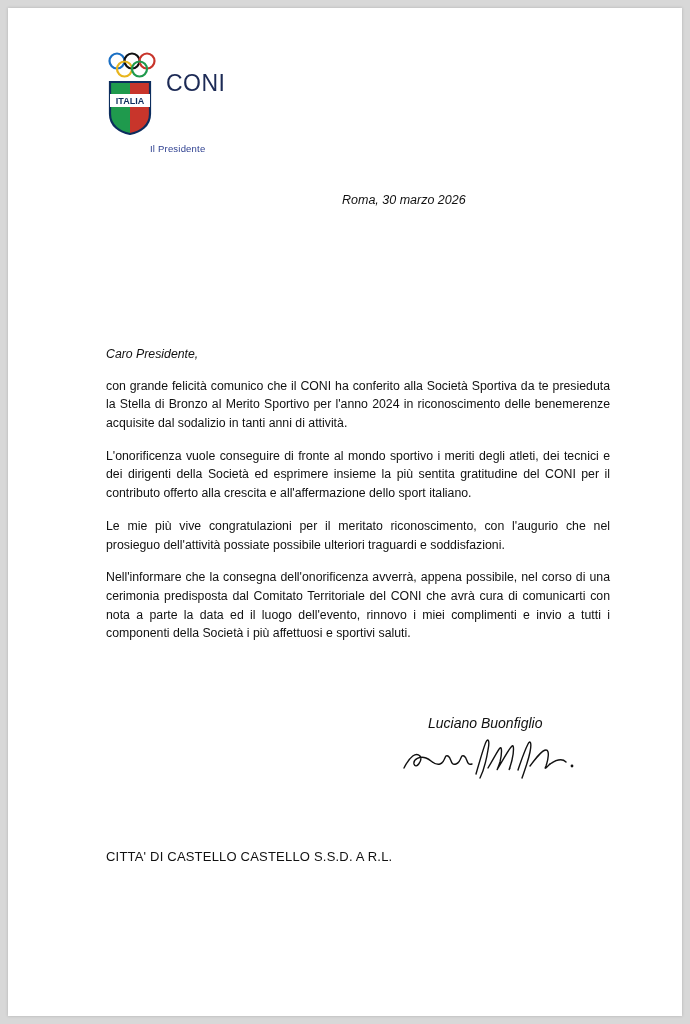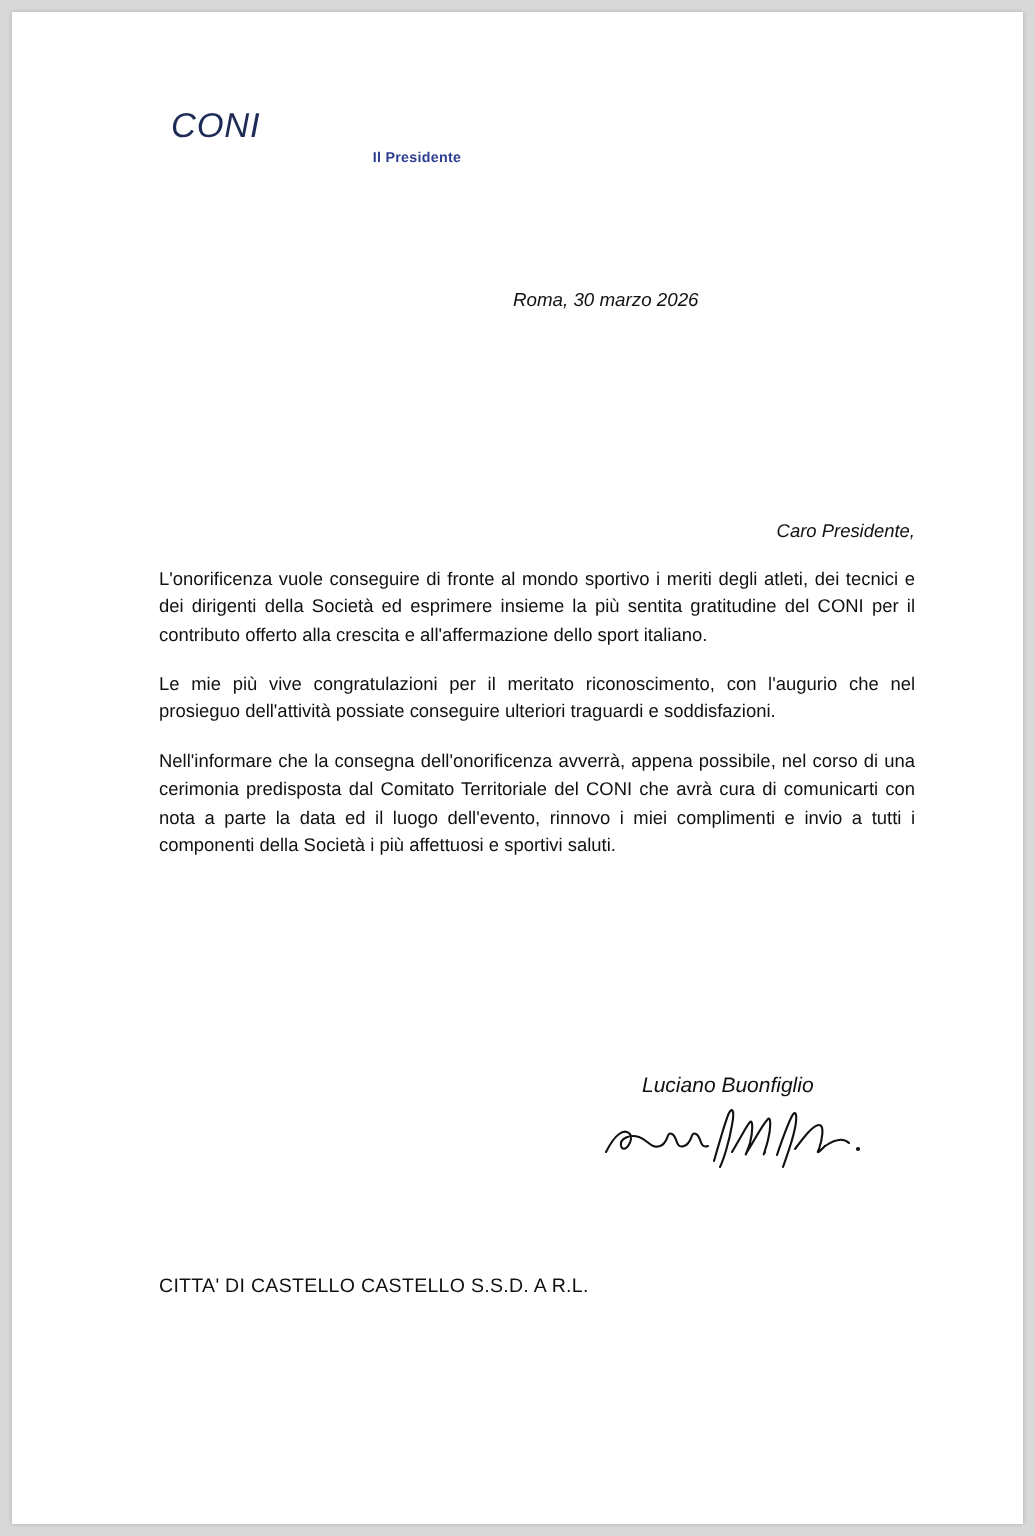--- a/index.html
+++ b/index.html
@@ -47,30 +47,28 @@
     margin-left: 2px;
   }
   .coni-word {
     font-family: "Liberation Sans", sans-serif;
     font-size: 23px;
     letter-spacing: 0.5px;
     color: #1c2a55;
     font-weight: 400;
     margin-left: 8px;
     margin-top: 18px;
-    font-style: italic;
   }
   .presidente {
     margin-left: 44px;
     margin-top: 3px;
     font-size: 9.5px;
     color: #2c3e8f;
-    font-weight: bold;
+    font-weight: normal;
     letter-spacing: 0.2px;
-    text-align: center;
   }
 
   
   .date-line {
     position: absolute;
     left: 334px;
     top: 185px;
     font-size: 12.5px;
     font-style: italic;
     color: #111;
@@ -81,21 +79,21 @@
     top: 337px;
     width: 504px;
     color: #111;
     font-size: 12.3px;
     line-height: 1.52;
     text-align: justify;
   }
   .salutation {
     font-style: italic;
     margin: 0 0 13px 0;
-    text-align: right;
+    text-align: left;
   }
   .letter-body p.para {
     margin: 0 0 14px 0;
   }
   .signature-name {
     position: absolute;
     left: 420px;
     top: 707px;
     font-size: 14px;
     font-style: italic;
@@ -117,31 +115,51 @@
     letter-spacing: 0.2px;
   }
 </style>
 </head>
 <body>
 
 <div class="page">
 
   <div class="letterhead">
     <div class="logo-row">
+      <div class="rings-shield">
+        <svg class="rings" width="52" height="26" viewBox="0 0 52 26">
+          <g fill="none" stroke-width="2.2">
+            <circle cx="11" cy="9" r="7.5" stroke="#1a6fc4"></circle>
+            <circle cx="26" cy="9" r="7.5" stroke="#111111"></circle>
+            <circle cx="41" cy="9" r="7.5" stroke="#c8352b"></circle>
+            <circle cx="18.5" cy="17" r="7.5" stroke="#e8b51d"></circle>
+            <circle cx="33.5" cy="17" r="7.5" stroke="#1f9a4d"></circle>
+          </g>
+        </svg>
+        <svg class="shield" width="44" height="56" viewBox="0 0 44 56">
+          <path d="M2,2 H42 V34 C42,46 32,52 22,54 C12,52 2,46 2,34 Z" fill="#1f9a4d"></path>
+          <path d="M14,2 H42 V34 C42,46 32,52 22,54 V2 Z" fill="#ffffff"></path>
+          <path d="M22,2 H42 V34 C42,46 32,52 22,54 Z" fill="#c8352b"></path>
+          <path d="M2,2 H42 V34 C42,46 32,52 22,54 C12,52 2,46 2,34 Z" fill="none" stroke="#0c2d5e" stroke-width="2.2"></path>
+          <rect x="2" y="14" width="40" height="13" fill="#ffffff"></rect>
+          <text x="22" y="24" font-family="Liberation Sans, sans-serif" font-size="9" font-weight="bold" fill="#0c2d5e" text-anchor="middle">ITALIA</text>
+        </svg>
+      </div>
       <div class="coni-word">CONI</div>
     </div>
     <div class="presidente">Il Presidente</div>
   </div>
 
   <div class="date-line">Roma, 30 marzo 2026</div>
 
   <div class="letter-body">
     <p class="salutation">Caro Presidente,</p>
+    <p class="para">con grande felicità comunico che il CONI ha conferito alla Società Sportiva da te presieduta la Stella di Bronzo al Merito Sportivo per l'anno 2024 in riconoscimento delle benemerenze acquisite dal sodalizio in tanti anni di attività.</p>
     <p class="para">L'onorificenza vuole conseguire di fronte al mondo sportivo i meriti degli atleti, dei tecnici e dei dirigenti della Società ed esprimere insieme la più sentita gratitudine del CONI per il contributo offerto alla crescita e all'affermazione dello sport italiano.</p>
-    <p class="para">Le mie più vive congratulazioni per il meritato riconoscimento, con l'augurio che nel prosieguo dell'attività possiate conseguire ulteriori traguardi e soddisfazioni.</p>
+    <p class="para">Le mie più vive congratulazioni per il meritato riconoscimento, con l'augurio che nel prosieguo dell'attività possiate possibile ulteriori traguardi e soddisfazioni.</p>
     <p class="para">Nell'informare che la consegna dell'onorificenza avverrà, appena possibile, nel corso di una cerimonia predisposta dal Comitato Territoriale del CONI che avrà cura di comunicarti con nota a parte la data ed il luogo dell'evento, rinnovo i miei complimenti e invio a tutti i componenti della Società i più affettuosi e sportivi saluti.</p>
   </div>
 
   <div class="signature-name">Luciano Buonfiglio</div>
 
   <svg class="signature-mark" viewBox="0 0 190 56">
     <g fill="none" stroke="#111111" stroke-width="1.4" stroke-linecap="round">
       <path d="M4,34 C10,22 16,18 20,22 C23,26 16,36 14,30 C13,25 20,22 26,24 C32,26 34,32 40,30 C46,28 44,20 48,22 C52,24 50,32 56,30 C62,28 60,20 64,22 C68,24 66,32 72,30"></path>
       <path d="M76,40 C80,26 84,12 86,8 C88,4 90,6 88,16 C86,28 82,40 80,44"></path>
       <path d="M88,34 C94,24 98,16 100,14 C102,12 102,20 100,28 C98,34 96,38 98,34 C102,28 108,16 112,12 C114,10 114,18 112,26 C110,34 108,38 110,34"></path>

